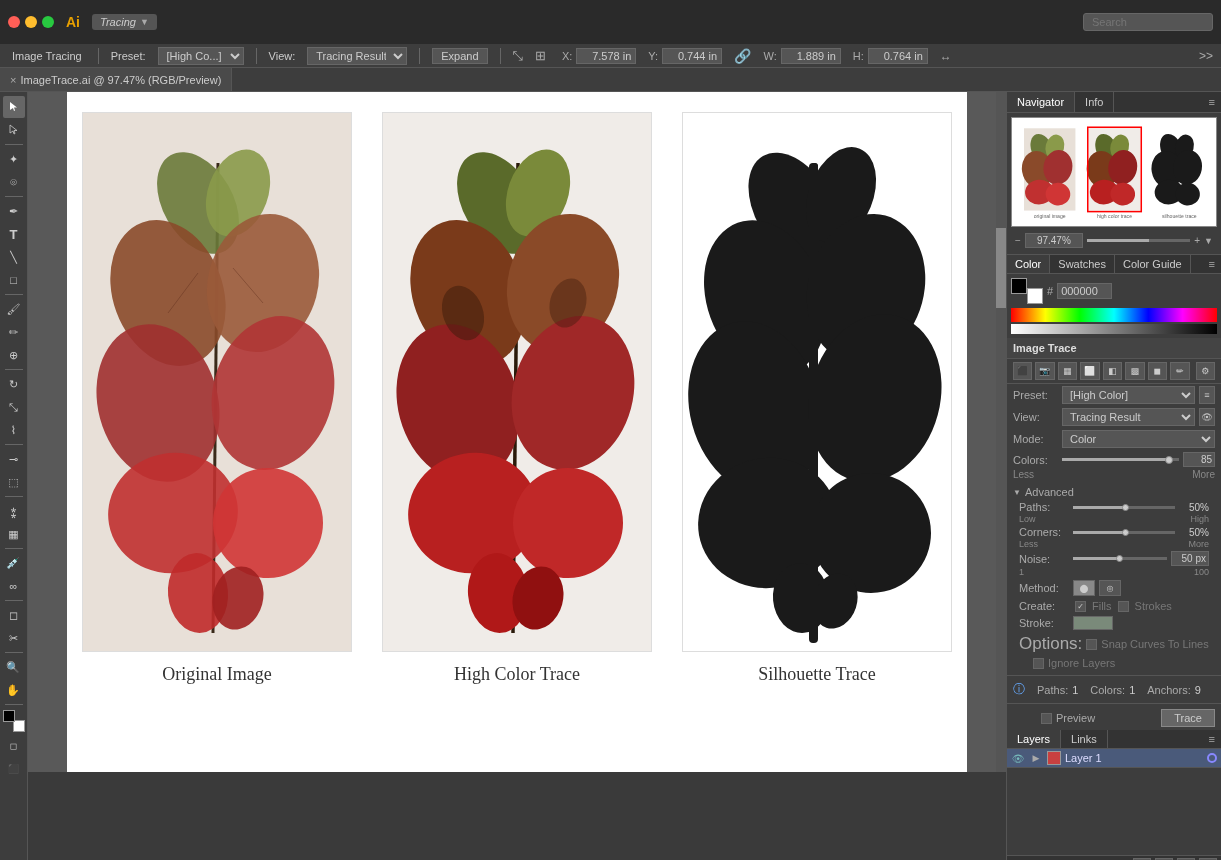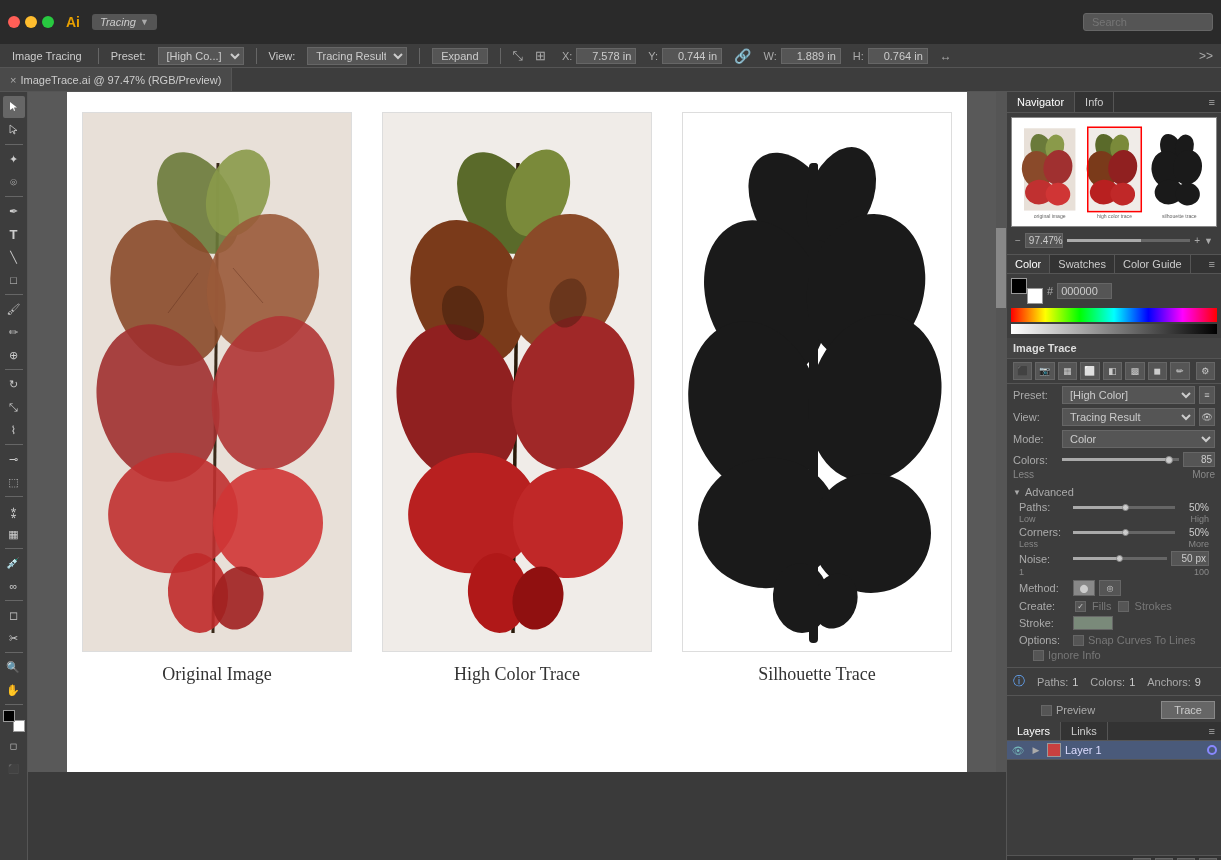--- a/index.html
+++ b/index.html
@@ -393,21 +393,21 @@
           <ellipse cx="164" cy="48" rx="14" ry="17" fill="#1a1a1a" transform="rotate(10 164 48)"></ellipse>
           <ellipse cx="146" cy="72" rx="14" ry="12" fill="#1a1a1a" transform="rotate(-5 146 72)"></ellipse>
           <ellipse cx="164" cy="74" rx="12" ry="11" fill="#1a1a1a" transform="rotate(5 164 74)"></ellipse>
           <text x="156" y="97" text-anchor="middle" font-size="5" fill="#666">silhouette trace</text>
 
           <rect x="67" y="9" width="52" height="82" fill="none" stroke="red" stroke-width="1.5"></rect>
         </svg>
       </div>
       <div class="nav-zoom-row">
         <span style="color:#aaa;font-size:10px;cursor:pointer;">−</span>
-        <span class="nav-zoom-input" style="font-size:10px;color:#ccc;background:#555;padding:1px 3px;border:1px solid #666;width:38px;text-align:center;">97.47%</span>
+        <span class="nav-zoom-input" style="font-size:10px;color:#ccc;background:#555;padding:1px 3px;border:1px solid #666;width:58px;text-align:center;">97.47%</span>
         <div style="flex:1;height:3px;background:#666;">
           <div style="width:60%;height:100%;background:#aaa;"></div>
         </div>
         <span style="color:#aaa;font-size:10px;cursor:pointer;">+</span>
         <span style="color:#aaa;font-size:9px;cursor:pointer;">▼</span>
       </div>
     </div>
 
     <div class="color-panel-tabs">
       <div class="color-tab active">Color</div>
@@ -543,27 +543,27 @@
           <div class="create-check"></div>
           <span style="color:#777;font-size:11px;">Strokes</span>
         </div>
 
         <div class="stroke-row">
           <span class="stroke-label">Stroke:</span>
           <div class="stroke-color" style="background:#7a8a7a;width:40px;height:14px;border:1px solid #666;"></div>
         </div>
 
         <div class="options-row">
-          <span style="color:#aaa;font-size:11px;min-width:50px;">Options:</span>
+          <span style="color:#aaa;font-size:17px;min-width:50px;">Options:</span>
           <div class="opt-check"></div>
           <span class="opt-label">Snap Curves To Lines</span>
         </div>
         <div class="ignore-row">
           <div class="opt-check"></div>
-          <span class="opt-label">Ignore Info</span>
+          <span class="opt-label">Ignore Layers</span>
         </div>
       </div>
 
       <div class="divider"></div>
 
       <div class="stats-row">
         <span style="color:#6af;font-size:12px;cursor:pointer;">ⓘ</span>
         <div class="stats-item">
           <span class="stats-label">Paths:</span>
           <span>1</span>

